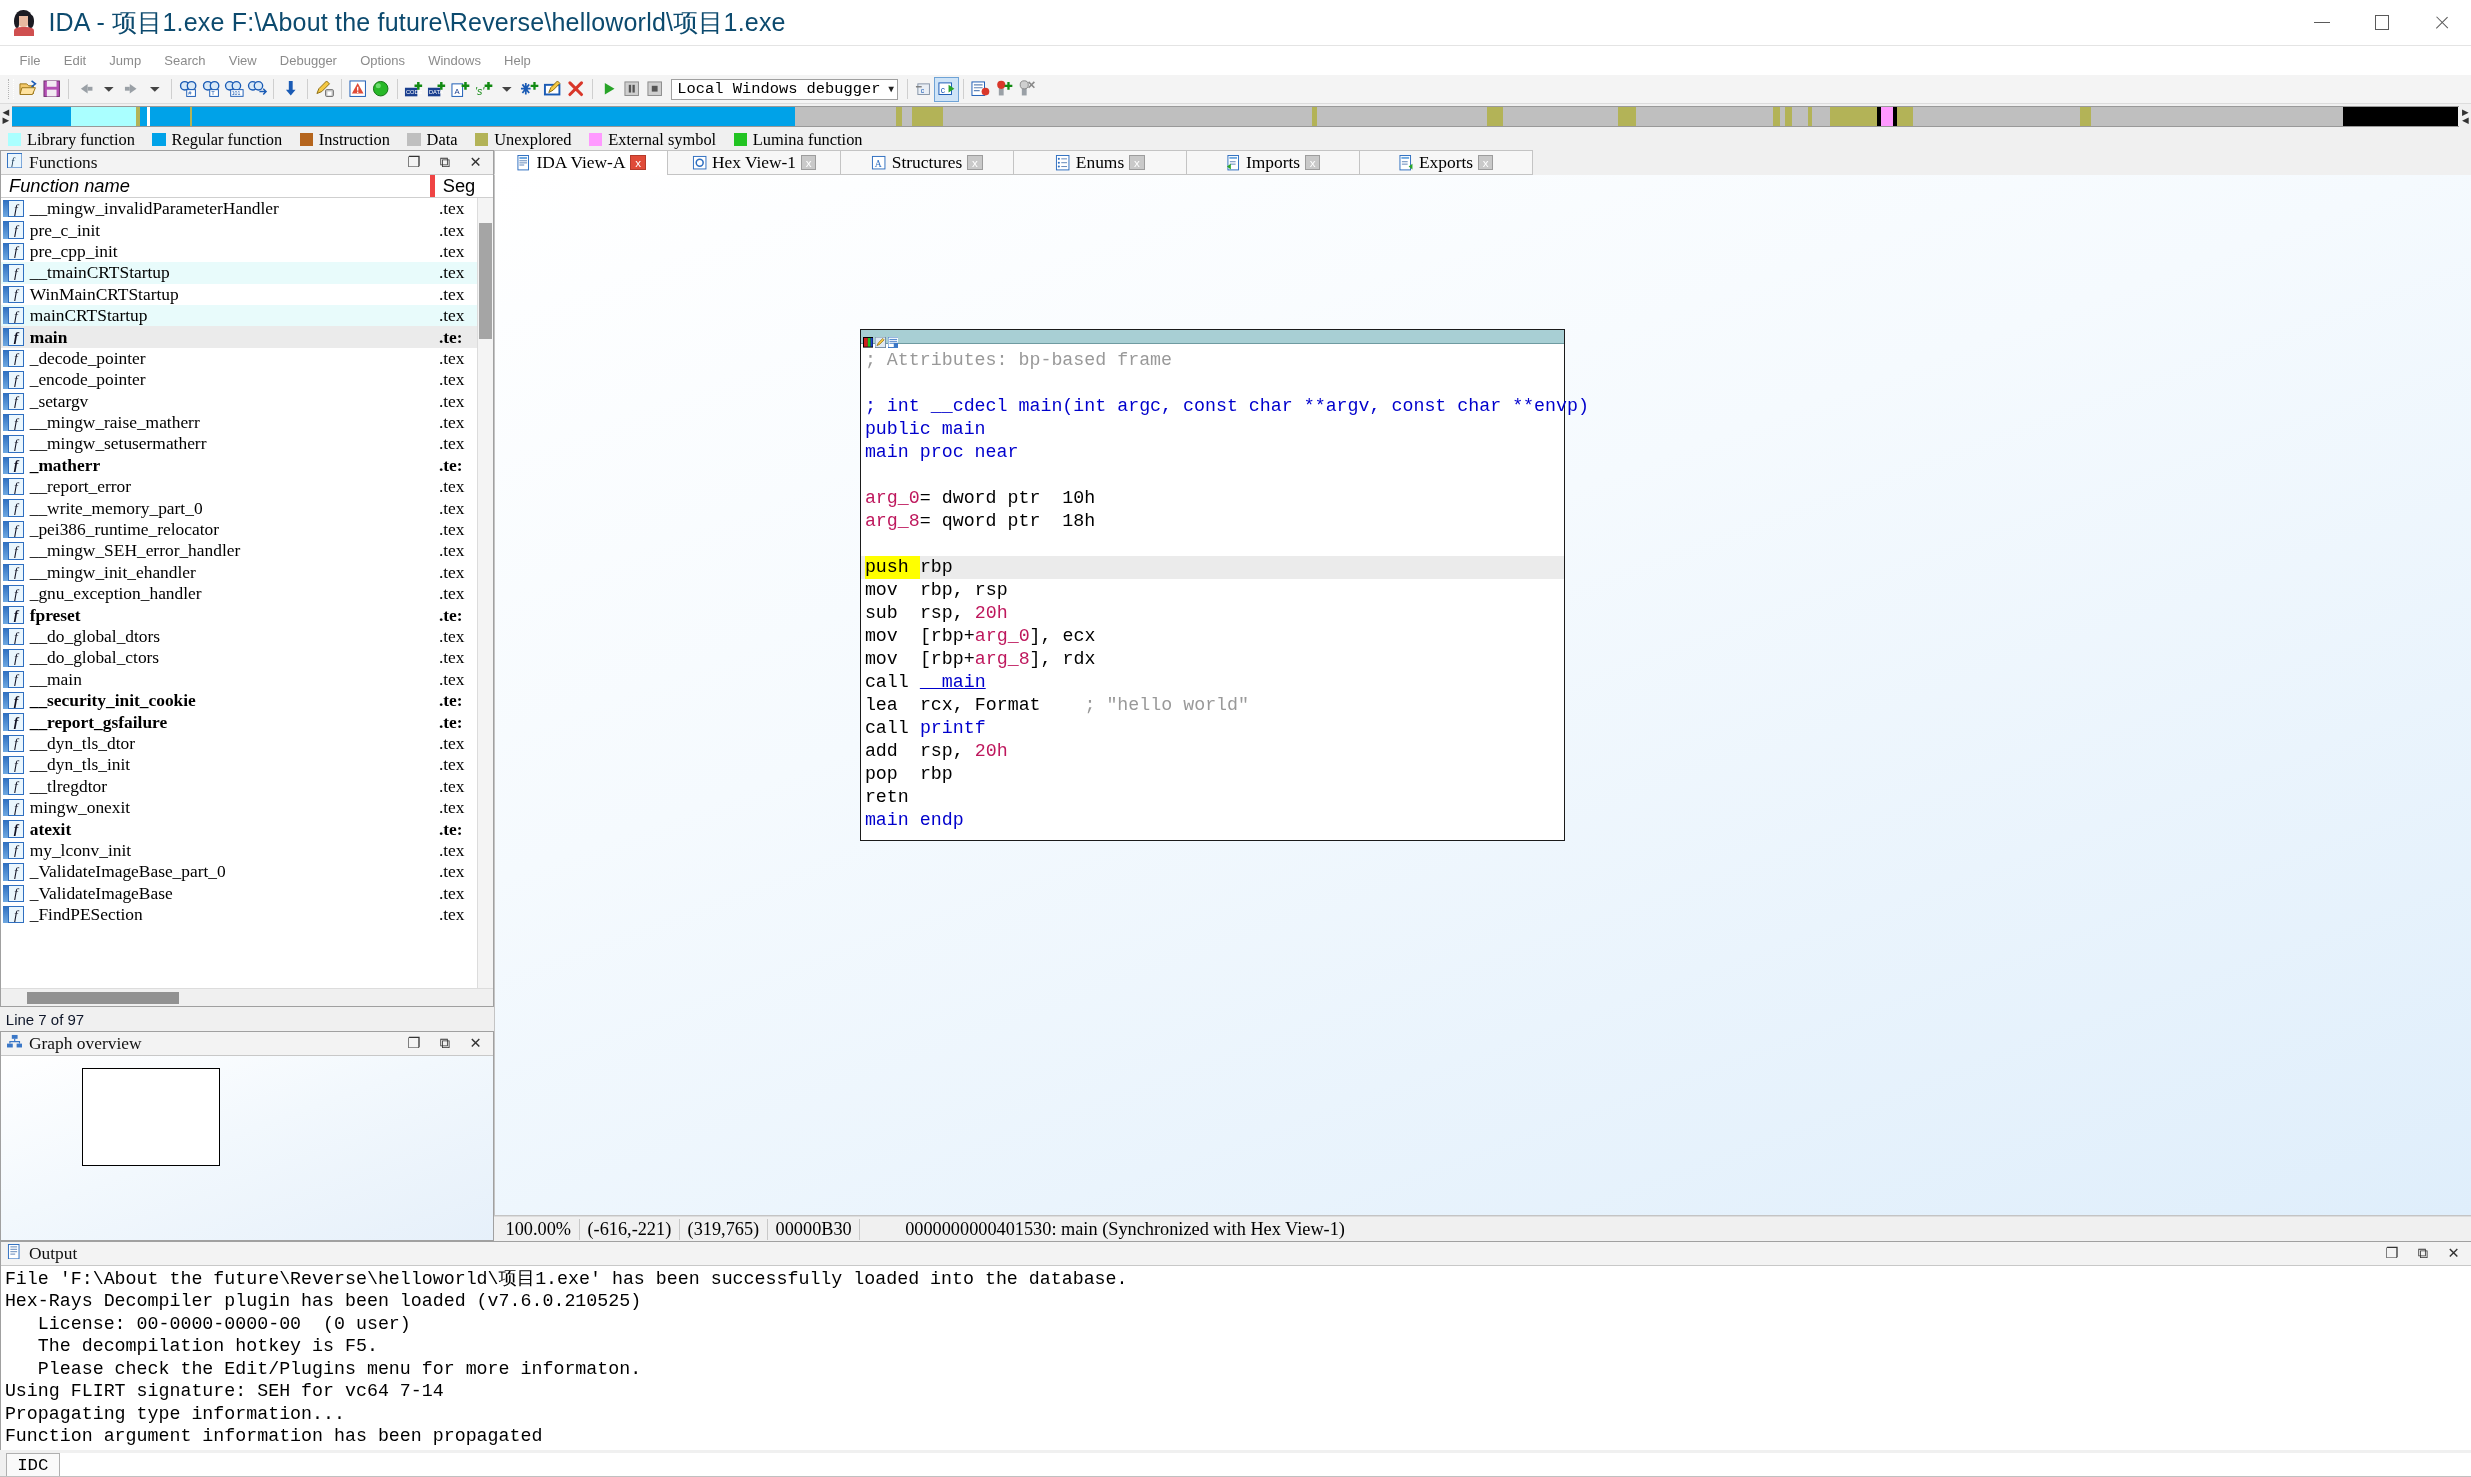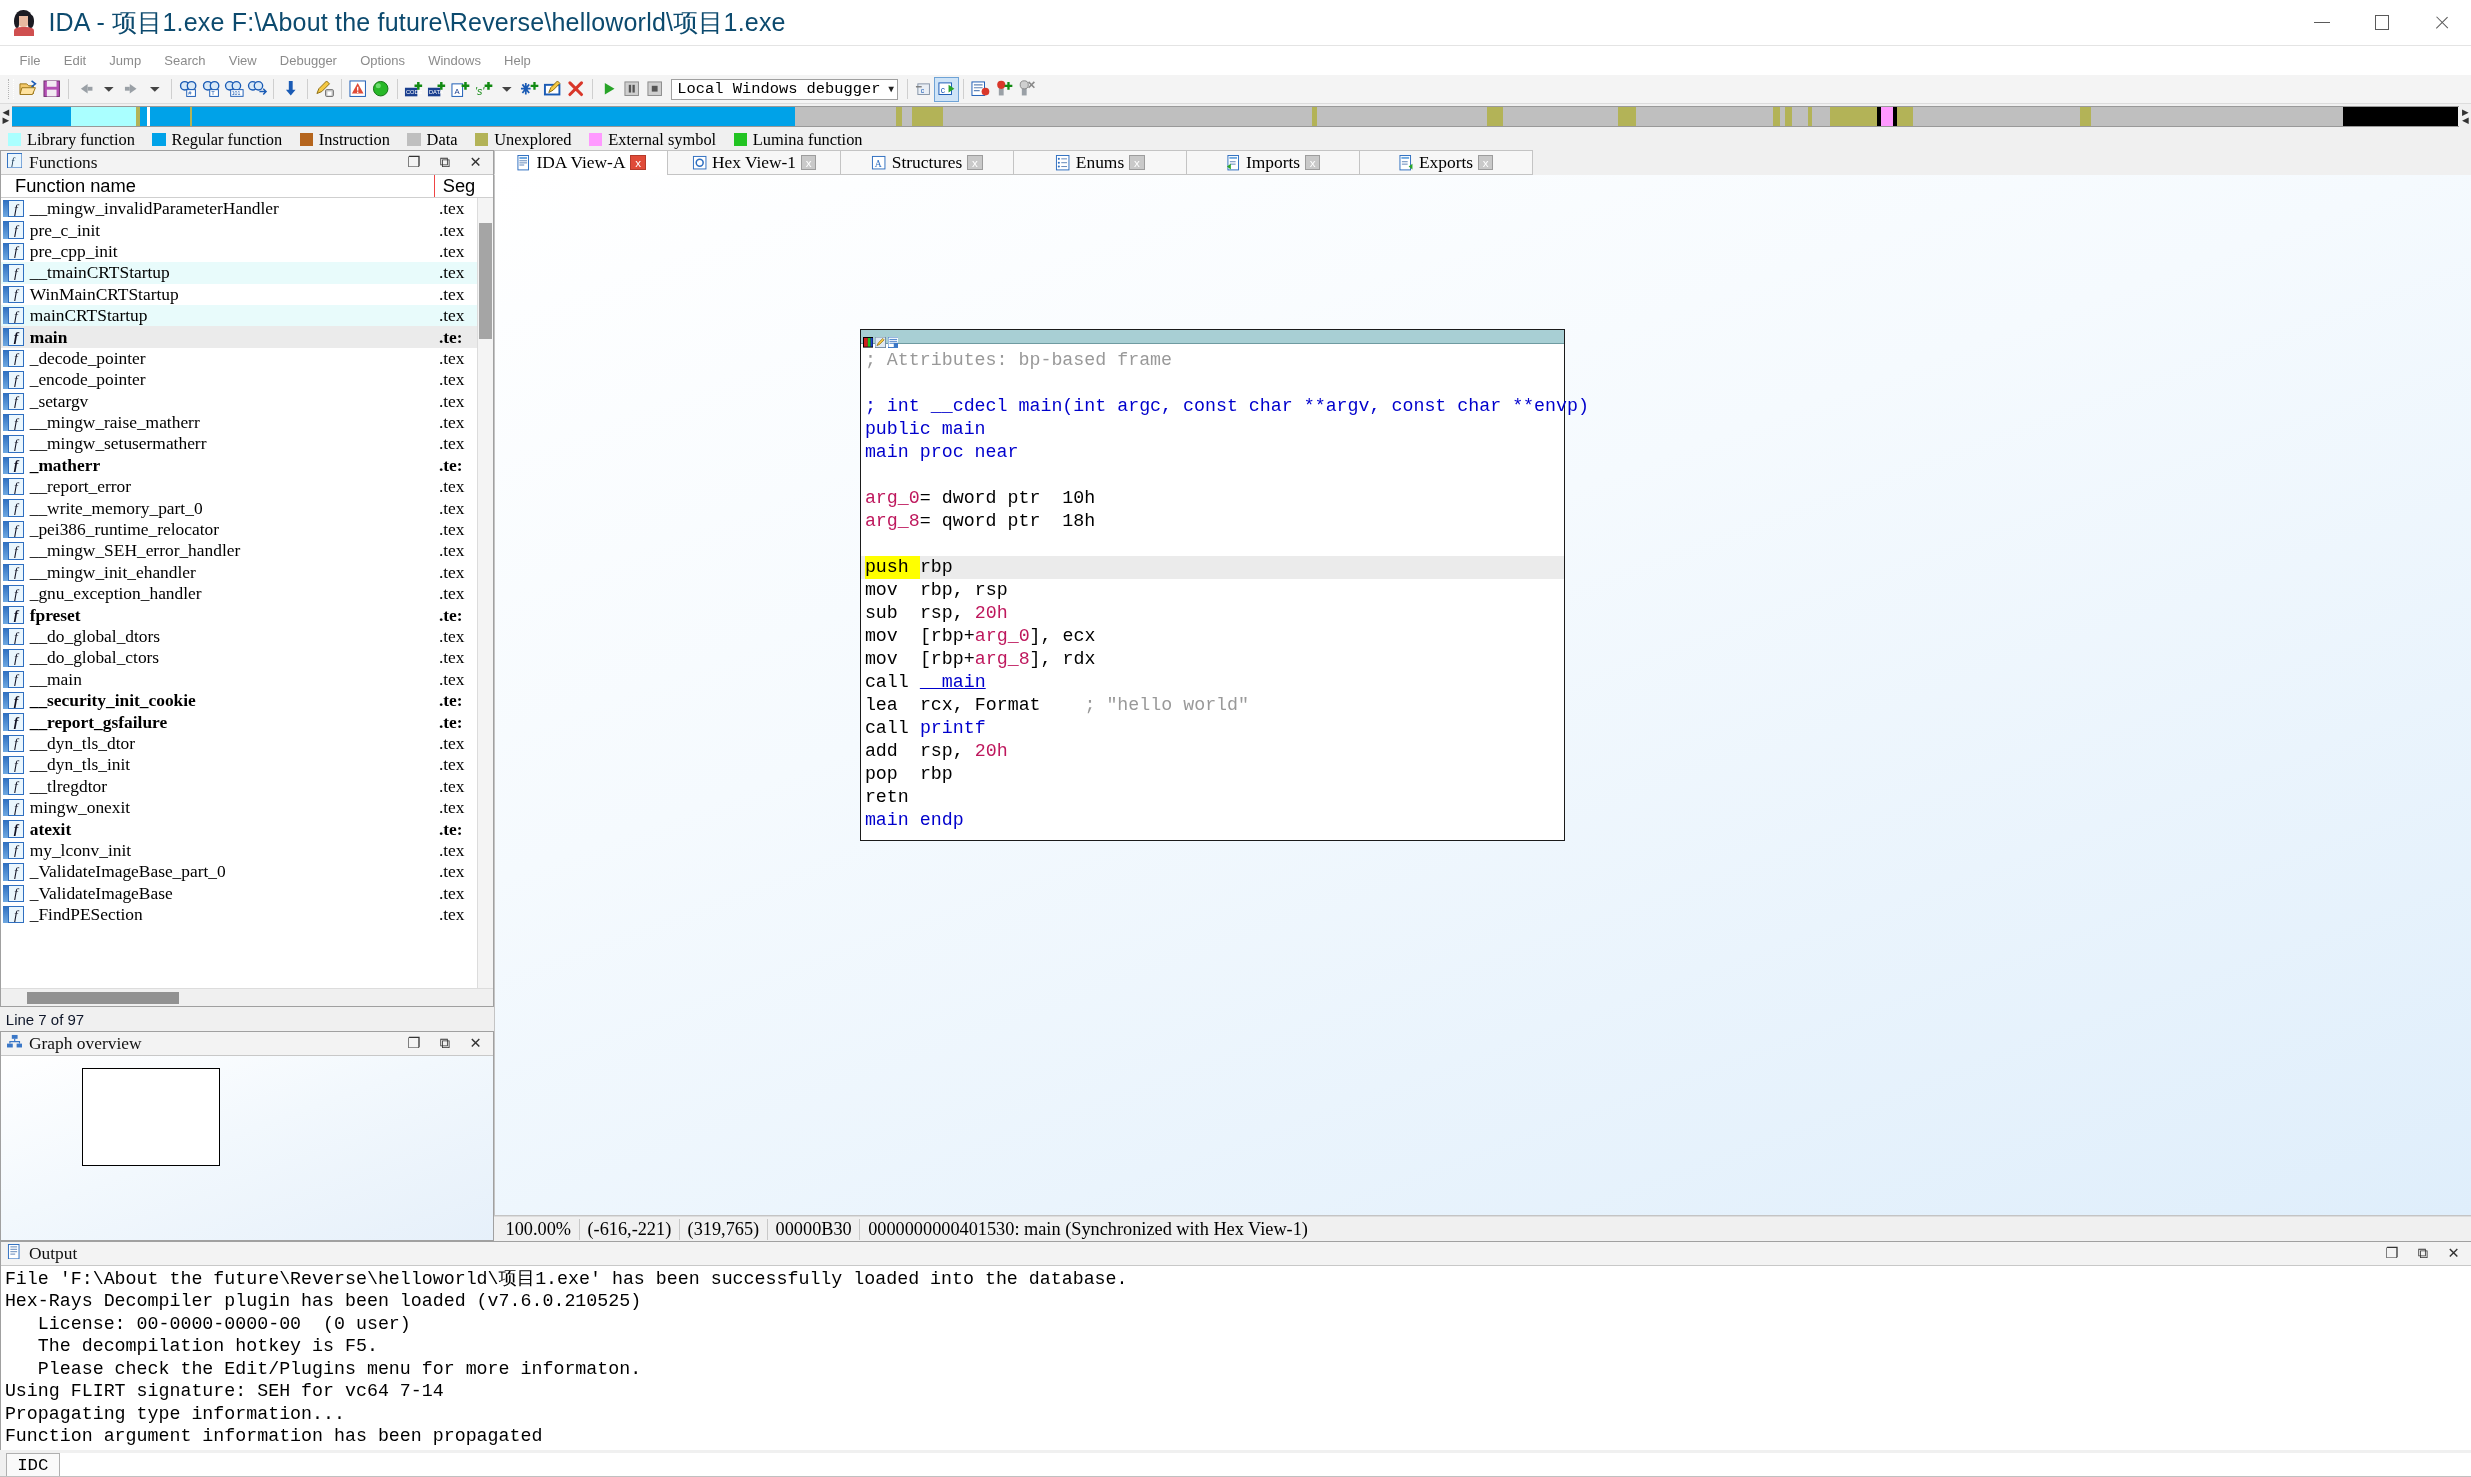--- a/index.html
+++ b/index.html
@@ -71,21 +71,21 @@
     height:24px; background:#f3f3f3; display:flex; align-items:center; padding:0 3.9px 0 5.8px;
     border-bottom:1px solid #c8c8c8; flex:0 0 24px; font-family:"Liberation Serif", serif; font-size:17.4px;
   }
   .panel-header .ttl { margin-left:6.8px; color:#111; }
   .hdr-btns { margin-left:auto; display:flex; align-items:center; gap:15.4px; padding-right:5.8px; color:#333; }
   .hdr-btn { font-size:14.5px; width:15.4px; text-align:center; }
 
   
   .fn-area { flex:1; display:flex; flex-direction:column; min-height:0; background:#fff; }
   .fn-colhdr { height:23px; display:flex; border-bottom:1px solid #cfcfcf; background:#fff; flex:0 0 23px; align-items:center; font-size:18.3px; }
-  .fn-colhdr .c1 { flex:1; padding-left:14px; border-right:1px solid #ef4444; }
+  .fn-colhdr .c1 { flex:1; padding-left:8px; border-right:5px solid #ef4444;font-style:italic; }
   .fn-colhdr .c2 { width:58px; padding-left:7.7px; }
   .fn-list { flex:1; overflow:hidden; position:relative; }
   .fn-row { height:21.4px; display:flex; align-items:center; font-family:"Liberation Serif", serif; font-size:17.4px; }
   .fn-row .ficon { width:21px; height:17.4px; flex:0 0 21px; margin-left:1.9px; position:relative; }
   .fn-row .ficon .bar { position:absolute; left:0; top:0; width:4.8px; height:17.4px; background:linear-gradient(#2f6fc0,#6fa8e0); }
   .fn-row .ficon .bx { position:absolute; left:4.8px; top:0; width:16.4px; height:17.4px; background:#eaf6fd; border:1px solid #2f6fc0; display:flex; align-items:center; justify-content:center; font-style:italic; font-family:"Liberation Serif",serif; font-size:13.5px; color:#112; }
   .fn-row .fname { flex:1; padding-left:5.8px; white-space:nowrap; overflow:hidden; }
   .fn-row .fseg { width:58px; padding-left:3.9px; white-space:nowrap; overflow:hidden; }
   .fn-row.lib { background:#e8fbfb; }
   .fn-row.sel { background:#ebebeb; font-weight:bold; }
@@ -129,21 +129,21 @@
   .mn { display:inline-block; width:55px; }
   .c-cmt { color:#999999; }
   .c-blue { color:#0000cc; }
   .c-green { color:#be185d; }
   .c-black { color:#000; }
   .c-hl { background:#ffff00; color:#000; }
   .c-ul { color:#0000cc; text-decoration:underline; }
 
   .statusline { height:25px; display:flex; align-items:center; background:#f0f0f0; font-family:"Liberation Serif", serif; font-size:18.3px; flex:0 0 25px; padding-left:3.9px; border-top:1px solid #dcdcdc;}
   .statusline .seg { padding:0 7.7px; border-right:1px solid #c8c8c8; white-space:nowrap; }
-  .statusline .seg:last-child { border-right:none; }
+  .statusline .seg:last-child { border-right:none;margin-left:37px; }
 
   
   .outpanel { height:209px; flex:0 0 209px; background:#fff; border:1px solid #a0a0a0; border-bottom:none; display:flex; flex-direction:column; }
   .out-body { flex:1; padding:1.9px 0 0 3.9px; font-family:"Liberation Mono", monospace; font-size:18.3px; line-height:22.5px; white-space:pre; overflow:hidden; }
 
   .idcrow { height:27px; background:#f0f0f0; display:flex; align-items:flex-end; flex:0 0 27px; border-bottom:1px solid #c0c0c0;}
   .idc-tab { margin-left:5.8px; height:23px; min-width:54px; background:#fafafa; border:1px solid #b0b0b0; border-bottom:none;
              display:flex; align-items:center; justify-content:center; font-family:"Liberation Mono",monospace; font-size:17.4px;}
   .idc-rest { flex:1; height:23px; background:#fff; border-bottom:1px solid #fff; }
 

